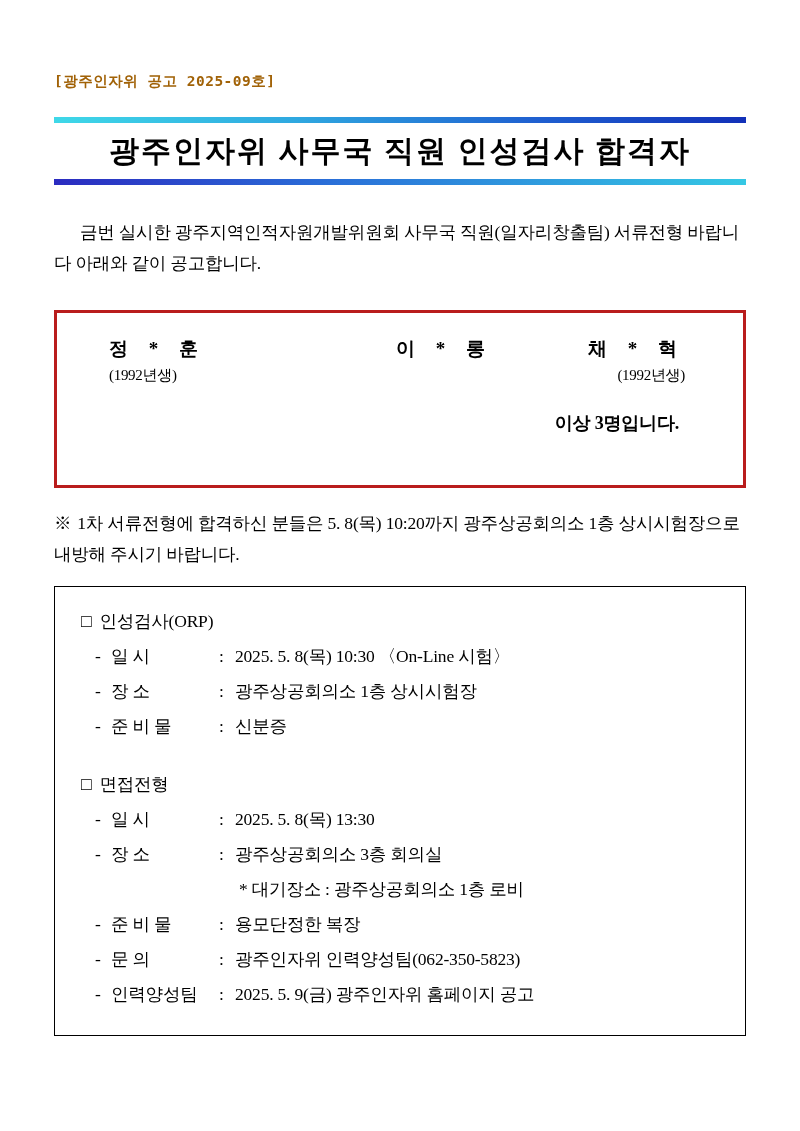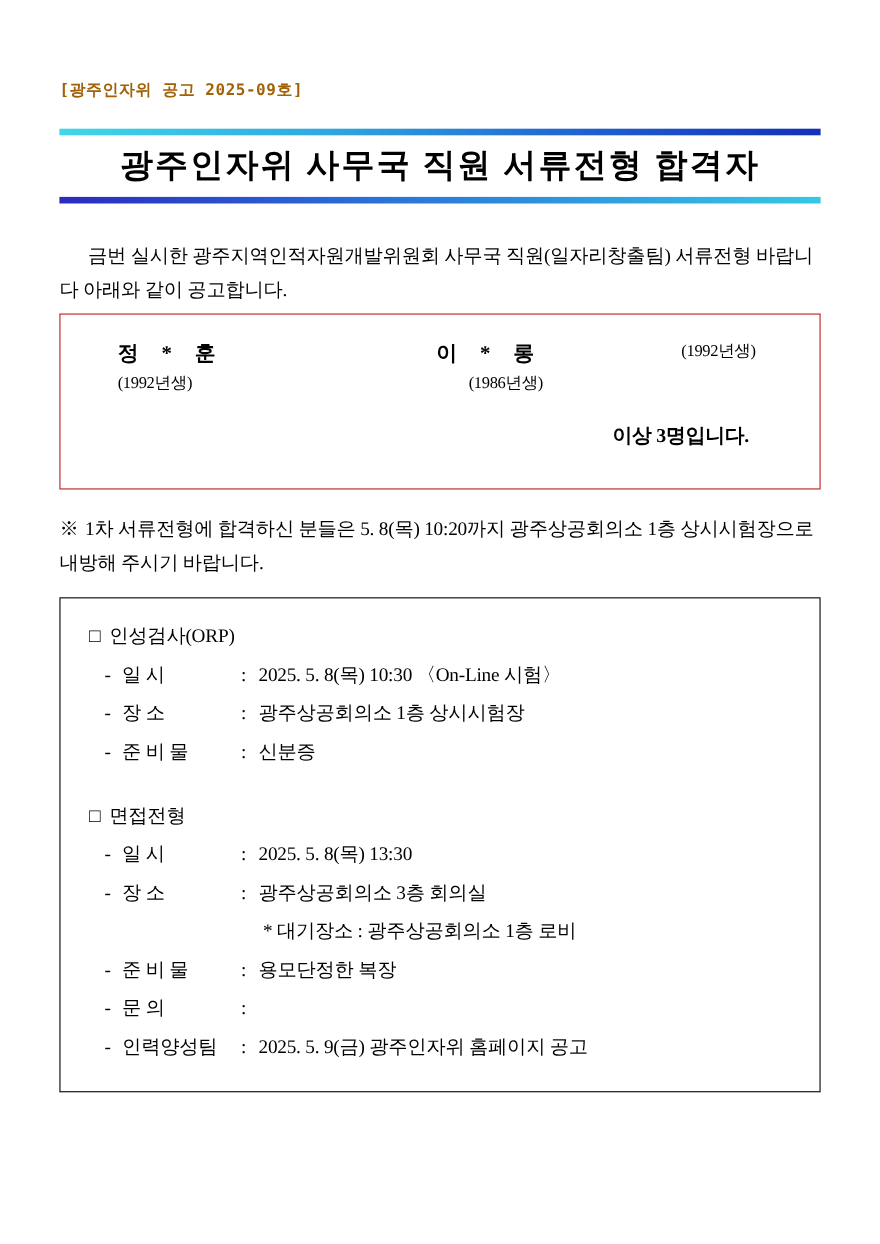--- a/index.html
+++ b/index.html
@@ -61,24 +61,24 @@
   .intro {
     margin-top: 32px;
     font-size: 17.5px;
     line-height: 1.75;
     text-indent: 26px;
     letter-spacing: -0.2px;
   }
 
   
   .names-box {
-    margin-top: 7px;
-    border: 1px solid #b91c1c;
+    margin-top: 32px;
+    border: 3px solid #b91c1c;
     box-sizing: border-box;
-    height: 160px;
+    height: 178px;
     padding: 22px 30px 0 30px;
     position: relative;
   }
   .names-row {
     display: flex;
     justify-content: space-between;
     align-items: flex-start;
   }
   .name-cell {
     text-align: right;
@@ -154,37 +154,37 @@
 </style>
 </head>
 <body>
 
 <div class="page">
 
   <div class="notice-no">[광주인자위 공고 2025-09호]</div>
 
   <div class="title-block">
     <div class="bar bar-top"></div>
-    <div class="title-text">광주인자위 사무국 직원 서류전형 합격자</div>
+    <div class="title-text">광주인자위 사무국 직원 인성검사 합격자</div>
     <div class="bar bar-bottom"></div>
   </div>
 
   <div class="intro">금번 실시한 광주지역인적자원개발위원회 사무국 직원(일자리창출팀) 서류전형 바랍니다 아래와 같이 공고합니다.</div>
 
   <div class="names-box">
     <div class="names-row">
       <div class="name-cell">
         <div class="name-main">정 * 훈</div>
         <div class="name-sub">(1992년생)</div>
       </div>
       <div class="name-cell">
         <div class="name-main">이 * 롱</div>
-        <div class="name-sub">(1986년생)</div>
       </div>
       <div class="name-cell">
+        <div class="name-main">채 * 혁</div>
         <div class="name-sub">(1992년생)</div>
       </div>
     </div>
     <div class="names-total">이상 3명입니다.</div>
   </div>
 
   <div class="note">
     <span class="mark">※</span><span>1차 서류전형에 합격하신 분들은 5. 8(목) 10:20까지 광주상공회의소 1층 상시시험장으로 내방해 주시기 바랍니다.</span>
   </div>
 
@@ -235,20 +235,21 @@
     <div class="row">
       <span class="dash">-</span>
       <span class="label">준  비  물</span>
       <span class="colon">:</span>
       <span class="value">용모단정한 복장</span>
     </div>
     <div class="row">
       <span class="dash">-</span>
       <span class="label">문        의</span>
       <span class="colon">:</span>
+      <span class="value">광주인자위 인력양성팀(062-350-5823)</span>
     </div>
     <div class="row">
       <span class="dash">-</span>
       <span class="label">인력양성팀</span>
       <span class="colon">:</span>
       <span class="value">2025. 5. 9(금) 광주인자위 홈페이지 공고</span>
     </div>
 
   </div>
 

